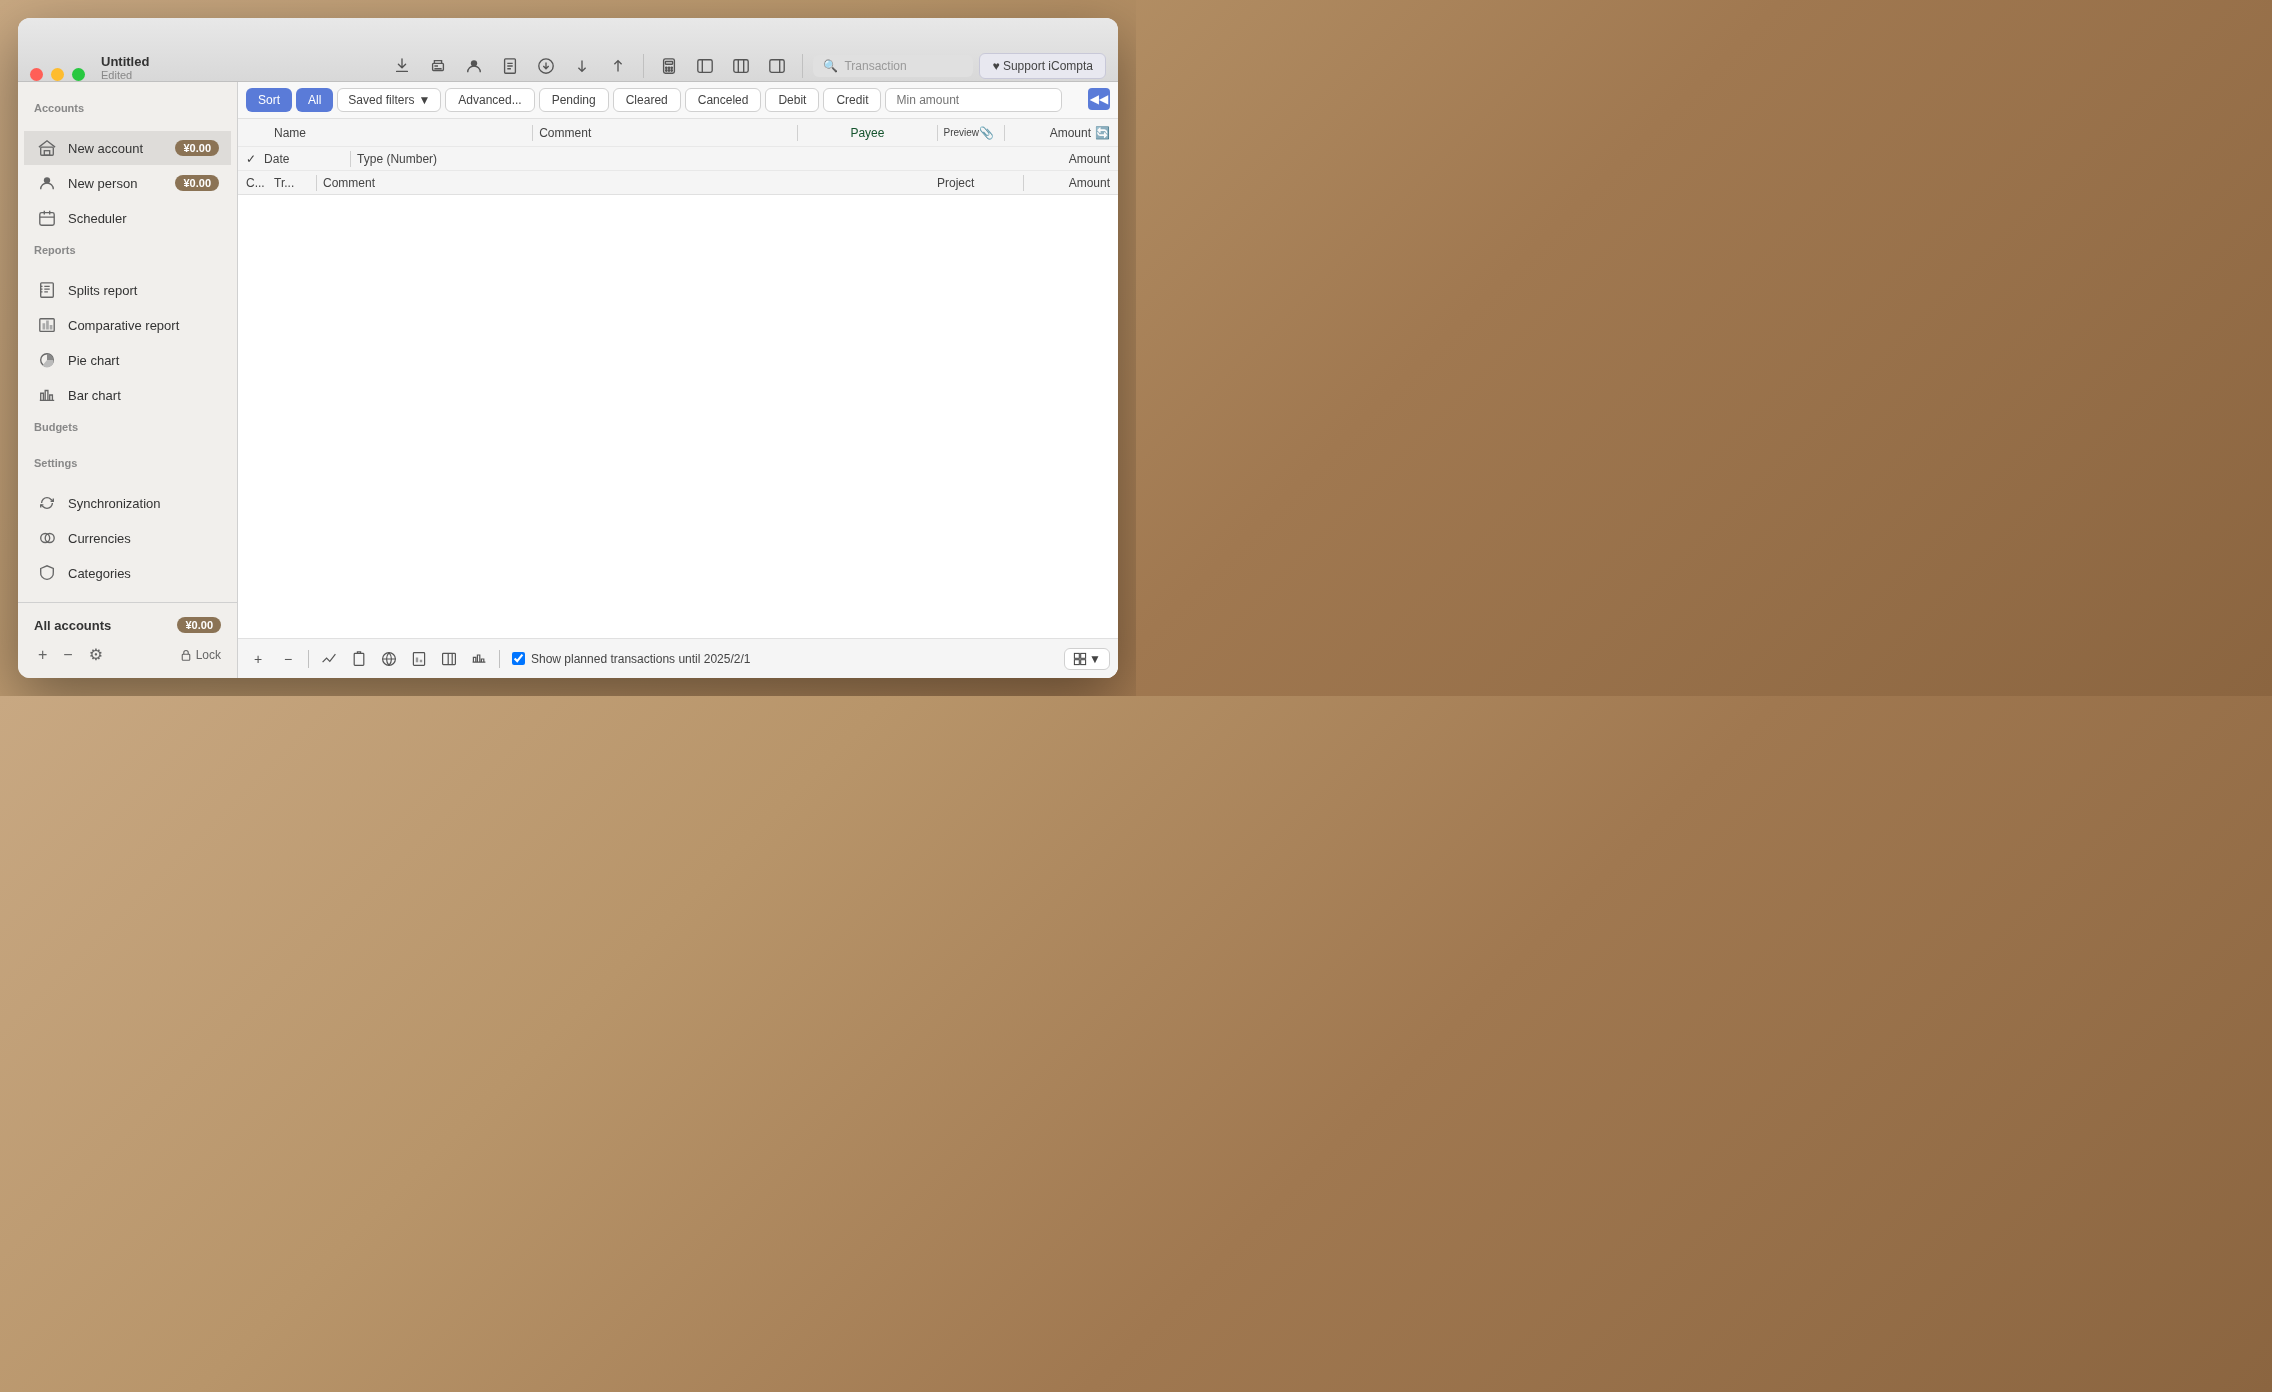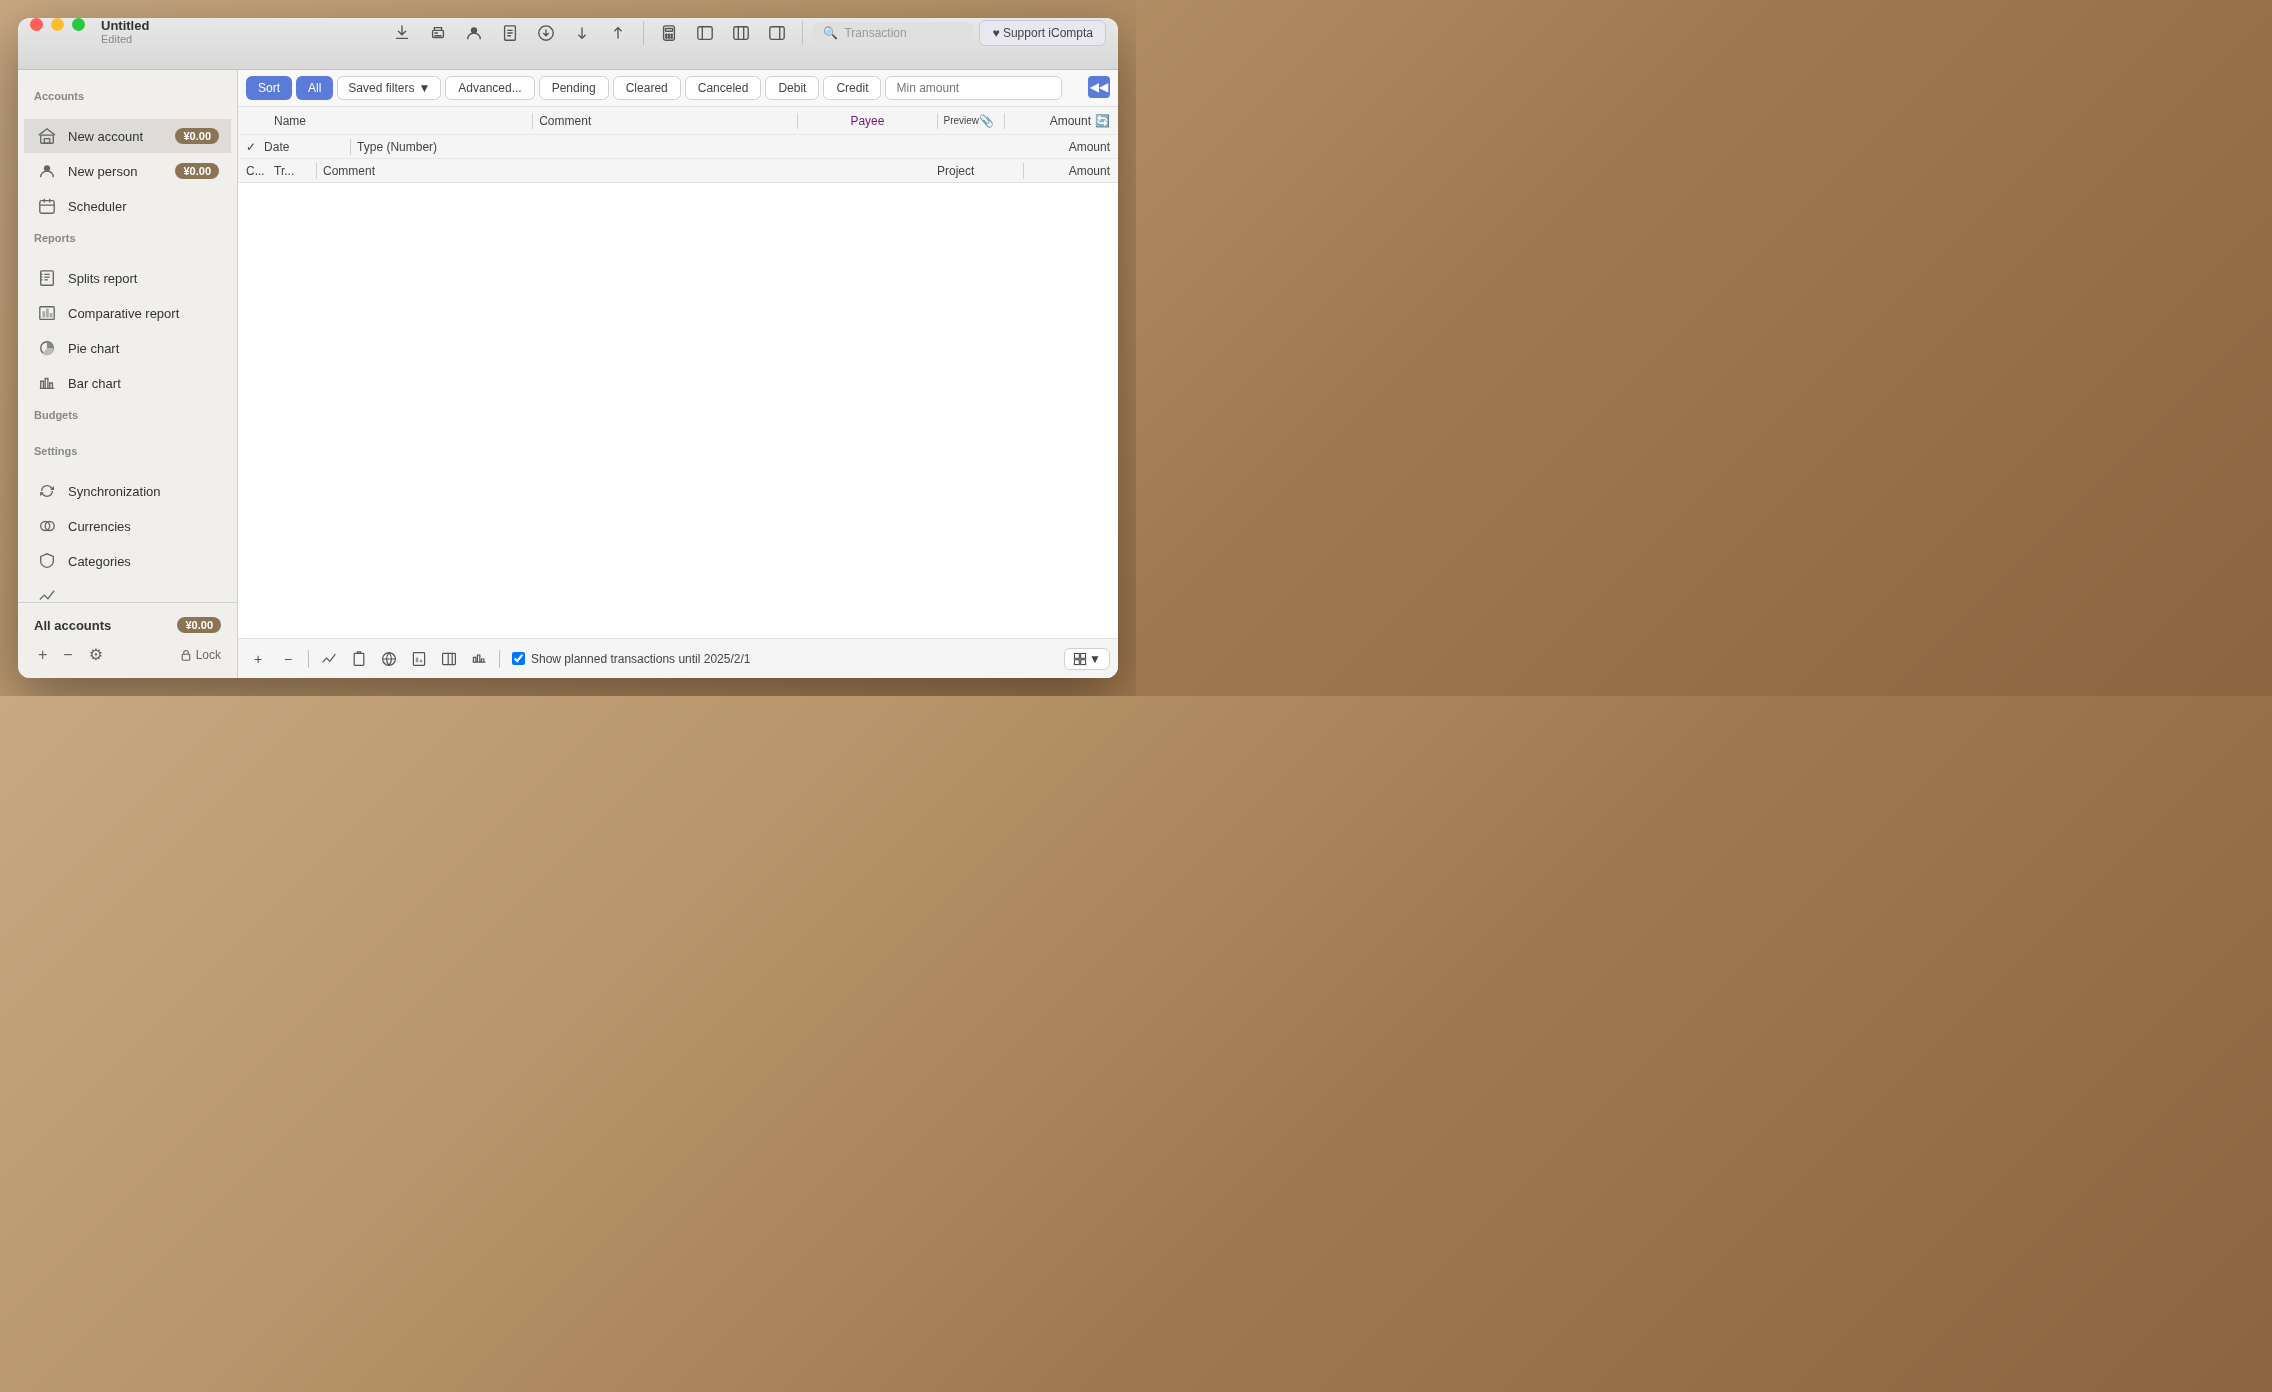--- a/index.html
+++ b/index.html
@@ -19,23 +19,23 @@
       background: #f0f0f0;
       border-radius: 12px;
       overflow: hidden;
       display: flex;
       flex-direction: column;
       box-shadow: 0 20px 60px rgba(0,0,0,0.4);
     }
     
     .titlebar {
       background: linear-gradient(180deg, #e8e8e8 0%, #d8d8d8 100%);
-      height: 52px;
-      display: flex;
-      align-items: flex-start;
+      height: 64px;
+      display: flex;
+      align-items: flex-end;
       padding: 0 12px;
       border-bottom: 1px solid #c0c0c0;
       flex-shrink: 0;
     }
     .window-controls {
       display: flex;
       gap: 8px;
       margin-right: 16px;
     }
     .dot {
@@ -312,21 +312,21 @@
       display: flex;
       align-items: center;
       border-bottom: 1px solid #e0e0e0;
       background: #f5f5f5;
       padding: 0 8px;
       height: 24px;
       flex-shrink: 0;
     }
     .col-name { flex: 2; font-size: 12px; color: #444; font-weight: 500; }
     .col-comment { flex: 2; font-size: 12px; color: #444; font-weight: 500; }
-    .col-payee { flex: 1; font-size: 12px; color: #701a75; font-weight: 500; text-align: center; }
+    .col-payee { flex: 1; font-size: 12px; color: #14532d; font-weight: 500; text-align: center; }
     .col-preview { font-size: 10px; color: #444; font-weight: 500; margin-left: auto; }
     .col-amount { font-size: 12px; color: #444; font-weight: 500; min-width: 80px; text-align: right; }
     .col-date { font-size: 12px; color: #444; font-weight: 500; min-width: 80px; }
     .col-type { font-size: 12px; color: #444; font-weight: 500; flex: 1; }
     .col-c { font-size: 12px; color: #444; font-weight: 500; min-width: 28px; }
     .col-tr { font-size: 12px; color: #444; font-weight: 500; min-width: 40px; }
     .col-project { font-size: 12px; color: #444; font-weight: 500; min-width: 80px; margin-left: auto; }
     .col-amount-right { font-size: 12px; color: #444; font-weight: 500; min-width: 80px; text-align: right; }
     .check-mark { color: #444; font-size: 12px; margin-right: 8px; }
     .divider-v { width: 1px; height: 16px; background: #d0d0d0; margin: 0 6px; }

